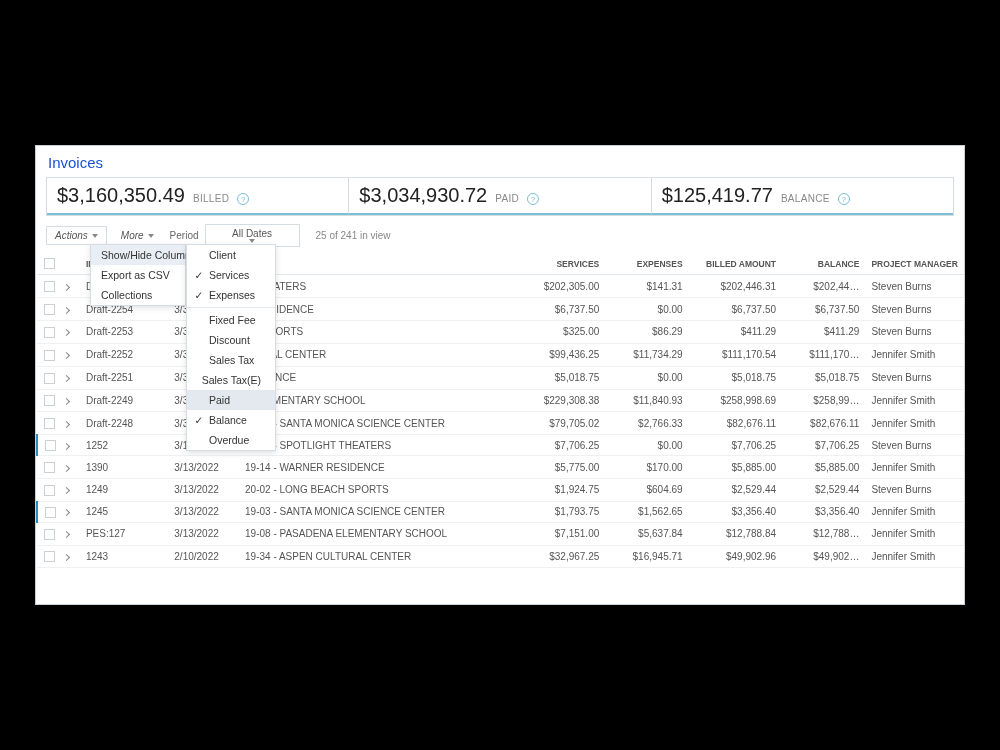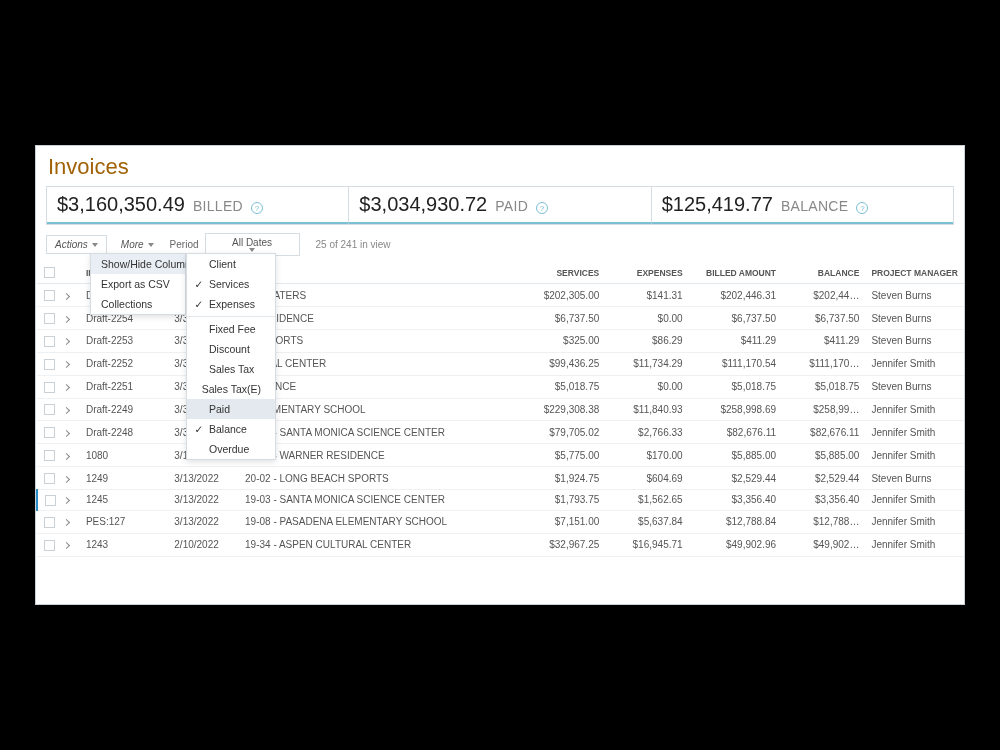--- a/index.html
+++ b/index.html
@@ -18,23 +18,23 @@
     position: absolute;
     left: 35px;
     top: 145px;
     width: 930px;
     height: 460px;
     background: #fff;
     border: 1px solid #c9d0d6;
     overflow: hidden;
   }
   .page-title {
-    font-size: 22px;
+    font-size: 15px;
     font-weight: 400;
-    color: #a16207;
+    color: #1d4ed8;
     padding: 8px 12px 6px;
   }
   .summary-row {
     display: flex;
     border: 1px solid #d6dde2;
     margin: 0 10px 6px;
   }
   .summary-cell {
     flex: 1;
     display: flex;
@@ -44,21 +44,21 @@
     border-bottom: 2px solid #7bbfd4;
     gap: 8px;
   }
   .summary-cell:last-child { border-right: none; }
   .summary-amount {
     font-size: 20px;
     color: #222;
     font-weight: 400;
   }
   .summary-label {
-    font-size: 14px;
+    font-size: 10px;
     color: #888;
     text-transform: uppercase;
     letter-spacing: .3px;
   }
   .help-icon {
     display: inline-block;
     width: 12px; height: 12px;
     border: 1px solid #7bbfd4;
     border-radius: 50%;
     color: #7bbfd4;
@@ -416,24 +416,36 @@
           <td class="expcell"><span class="chevron-right"></span></td>
           <td class="left col-inv invlink">Draft-2248</td>
           <td class="left col-date">3/31/2023</td>
           <td class="left col-proj">19-03 - SANTA MONICA SCIENCE CENTER</td>
           <td class="col-svc">$79,705.02</td>
           <td class="col-exp">$2,766.33</td>
           <td class="col-billed">$82,676.11</td>
           <td class="col-bal">$82,676.11</td>
           <td class="left col-pm">Jennifer Smith</td>
         </tr>
-        <tr>
-          <td class="cbcell"><span class="cb"></span></td>
-          <td class="expcell"><span class="chevron-right"></span></td>
-          <td class="left col-inv invlink">1080</td>
+        <tr class="row-highlight">
+          <td class="cbcell"><span class="cb"></span></td>
+          <td class="expcell"><span class="chevron-right"></span></td>
+          <td class="left col-inv invlink">1252</td>
+          <td class="left col-date">3/13/2022</td>
+          <td class="left col-proj">20-08 - SPOTLIGHT THEATERS</td>
+          <td class="col-svc">$7,706.25</td>
+          <td class="col-exp">$0.00</td>
+          <td class="col-billed">$7,706.25</td>
+          <td class="col-bal">$7,706.25</td>
+          <td class="left col-pm">Steven Burns</td>
+        </tr>
+        <tr>
+          <td class="cbcell"><span class="cb"></span></td>
+          <td class="expcell"><span class="chevron-right"></span></td>
+          <td class="left col-inv invlink">1390</td>
           <td class="left col-date">3/13/2022</td>
           <td class="left col-proj">19-14 - WARNER RESIDENCE</td>
           <td class="col-svc">$5,775.00</td>
           <td class="col-exp">$170.00</td>
           <td class="col-billed">$5,885.00</td>
           <td class="col-bal">$5,885.00</td>
           <td class="left col-pm">Jennifer Smith</td>
         </tr>
         <tr>
           <td class="cbcell"><span class="cb"></span></td>

